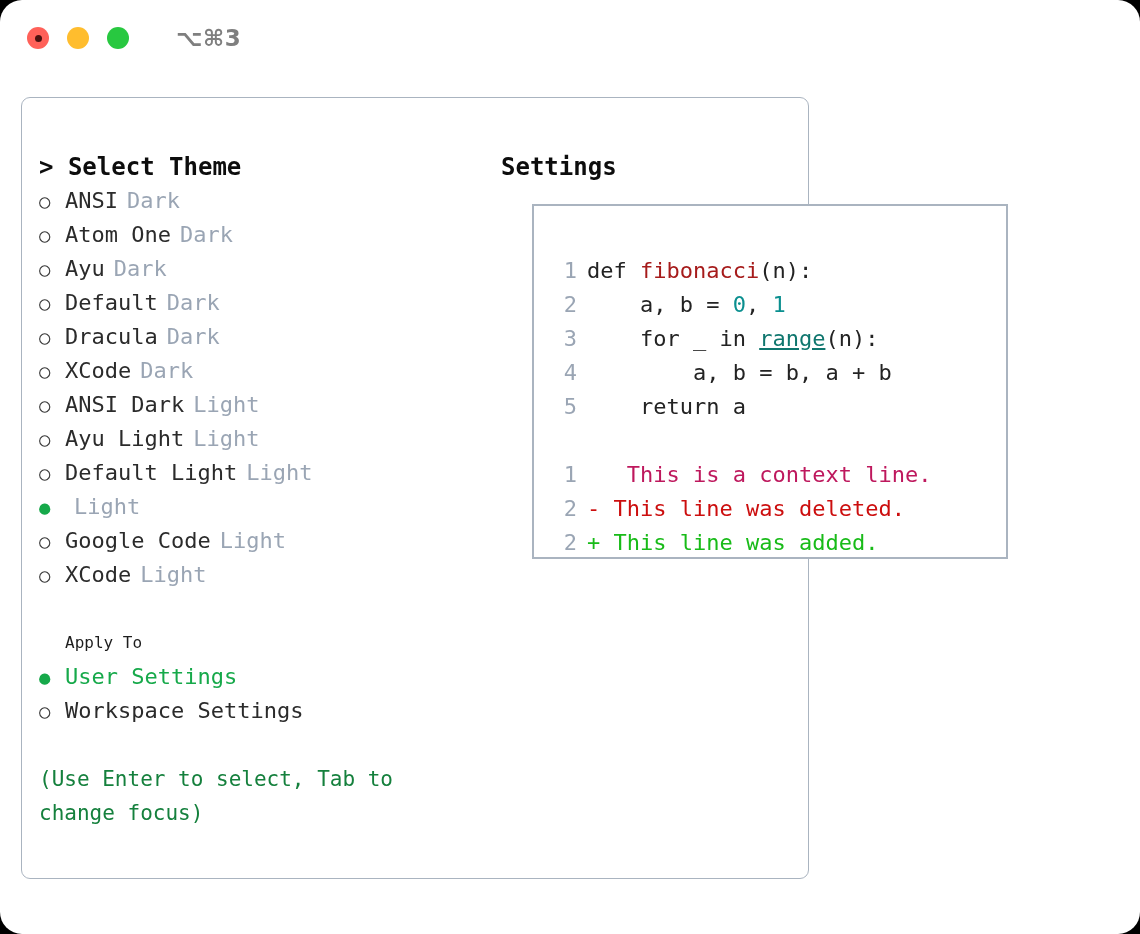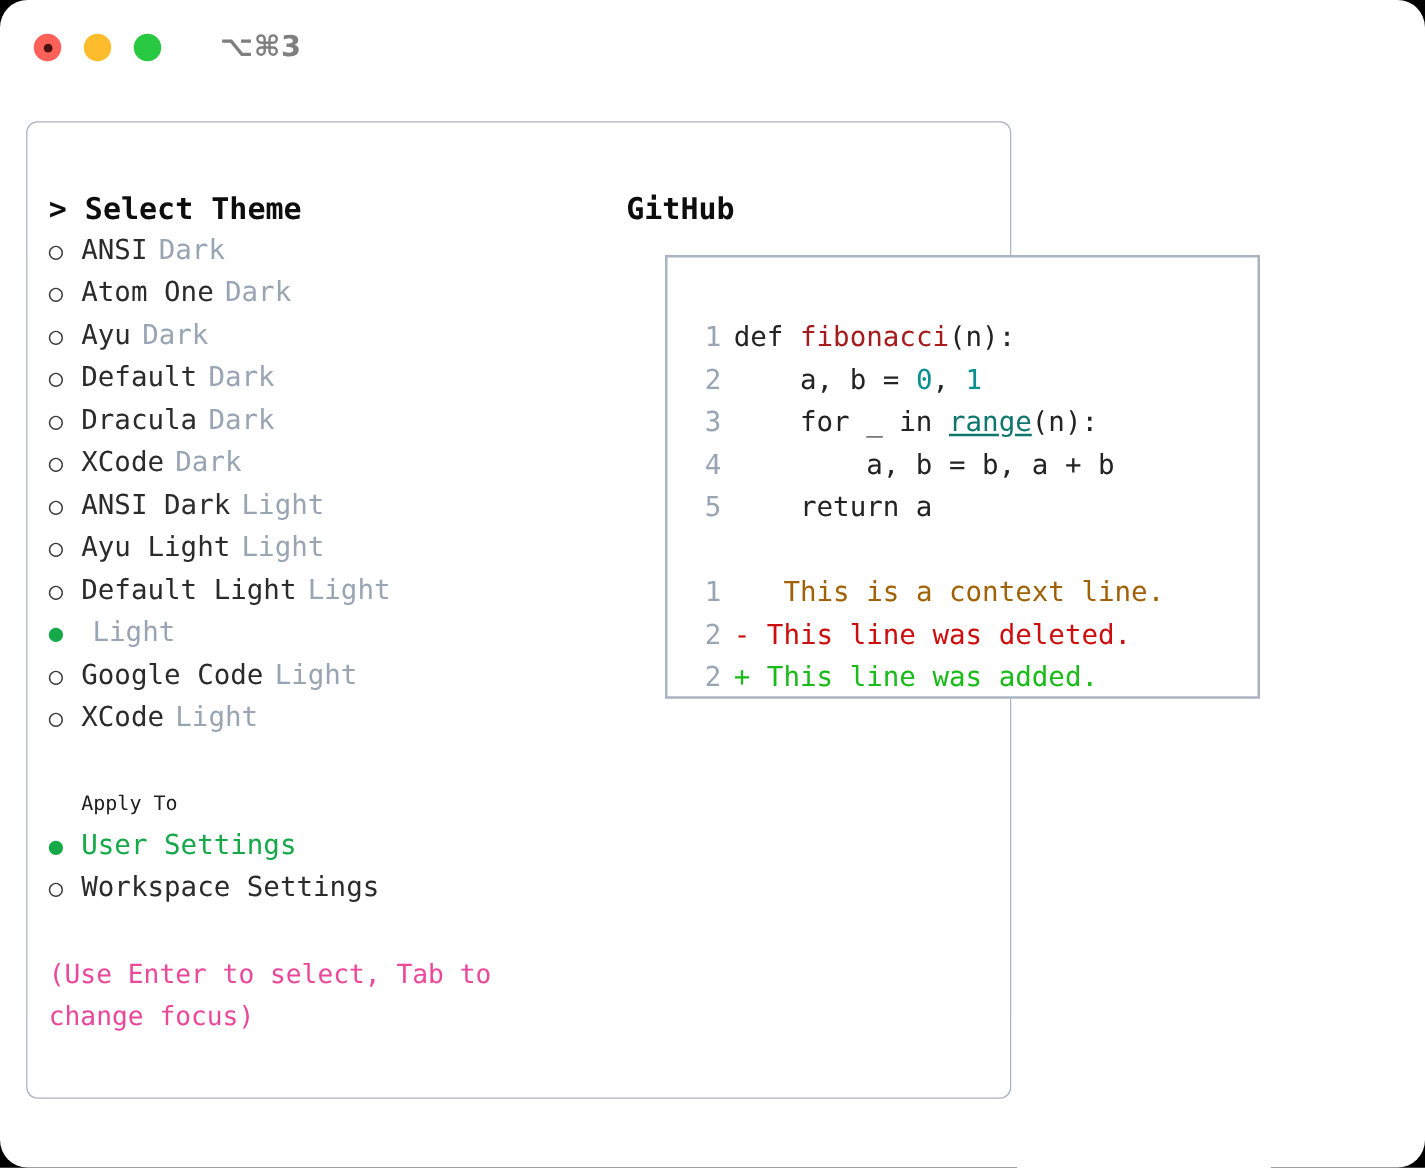--- a/index.html
+++ b/index.html
@@ -137,21 +137,21 @@
     font-size: 16px;
     color: #1d1d1d;
     padding-left: 26px;
     white-space: pre;
   }
 
   #hint {
     margin-top: 34px;
     font-size: 21px;
     line-height: 34px;
-    color: #ec4899;
+    color: #15803d;
     width: 400px;
     white-space: normal;
   }
 
   
   #preview-box {
     position: absolute;
     left: 31px;
     top: 54px;
     width: 476px;
@@ -178,21 +178,21 @@
     color: #9aa5b4;
     width: 26px;
     flex: 0 0 26px;
     text-align: right;
     margin-right: 10px;
   }
   .ctext { color: #232323; }
   .tok-fn   { color: #a61b1b; }
   .tok-num  { color: #0a8f8f; }
   .tok-call { color: #0f766e; text-decoration: underline; }
-  .diff-ctx { color: #a16207; }
+  .diff-ctx { color: #be185d; }
   .diff-del { color: #cc0e0e; }
   .diff-add { color: #18bb18; }
   .blank-line { height: 34px; }
 </style>
 </head>
 <body>
 
 <div id="window">
 
   <div id="titlebar">
@@ -232,21 +232,21 @@
 
       <div class="opt-list" id="apply-list">
           <div class="opt-row selected"><span class="marker sel">●</span><span class="opt-label">User Settings</span></div>
           <div class="opt-row"><span class="marker">○</span><span class="opt-label">Workspace Settings</span></div>
         </div>
 
       <div id="hint">(Use Enter to select, Tab to change focus)</div>
     </div>
 
     <div id="right-col">
-      <div class="section-title">GitHub</div>
+      <div class="section-title">Settings</div>
 
       <div id="preview-box">
         <div id="code"><div class="code-line"><span class="ln">1</span><span class="ctext">def </span><span class="tok-fn">fibonacci</span><span class="ctext">(n):</span></div><div class="code-line"><span class="ln">2</span><span class="ctext">    a, b = </span><span class="tok-num">0</span><span class="ctext">, </span><span class="tok-num">1</span></div><div class="code-line"><span class="ln">3</span><span class="ctext">    for _ in </span><span class="tok-call">range</span><span class="ctext">(n):</span></div><div class="code-line"><span class="ln">4</span><span class="ctext">        a, b = b, a + b</span></div><div class="code-line"><span class="ln">5</span><span class="ctext">    return a</span></div><div class="blank-line"></div><div class="code-line"><span class="ln">1</span><span class="diff-ctx"> </span><span class="diff-ctx">  This is a context line.</span></div><div class="code-line"><span class="ln">2</span><span class="diff-del">-</span><span class="diff-del"> This line was deleted.</span></div><div class="code-line"><span class="ln">2</span><span class="diff-add">+</span><span class="diff-add"> This line was added.</span></div></div>
       </div>
     </div>
 
   </div>
 </div>
 
 </body></html>

